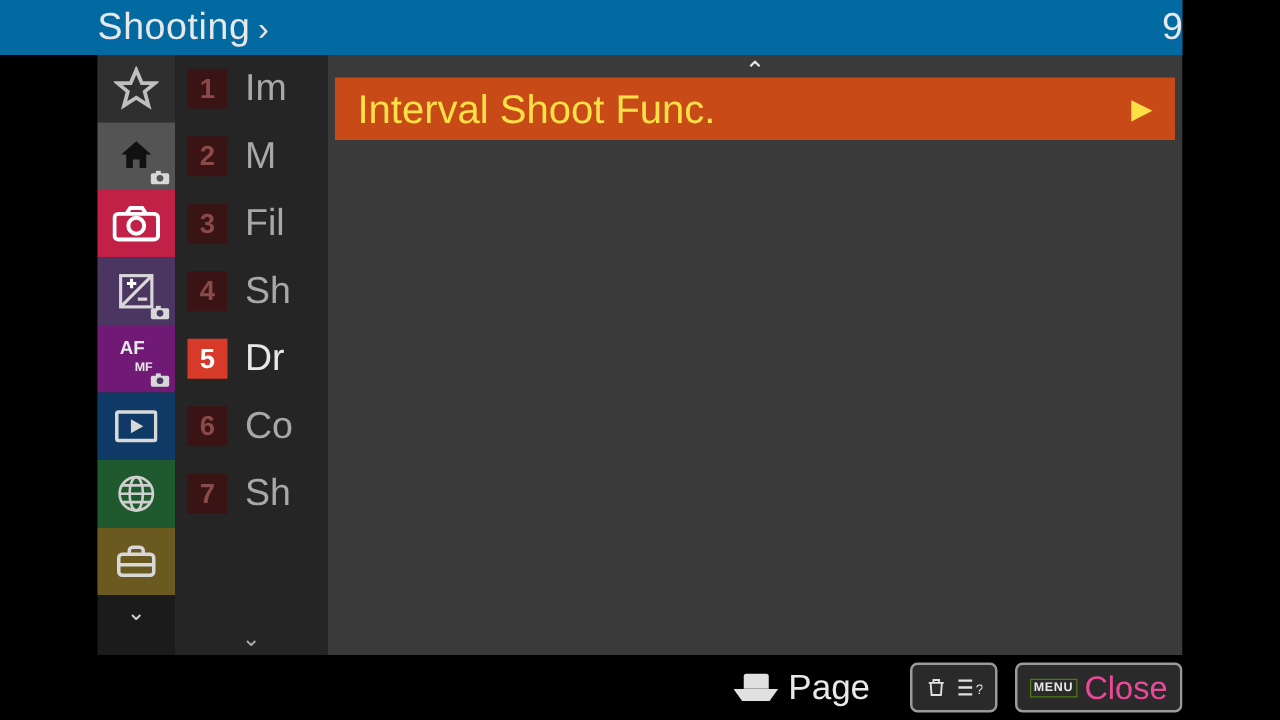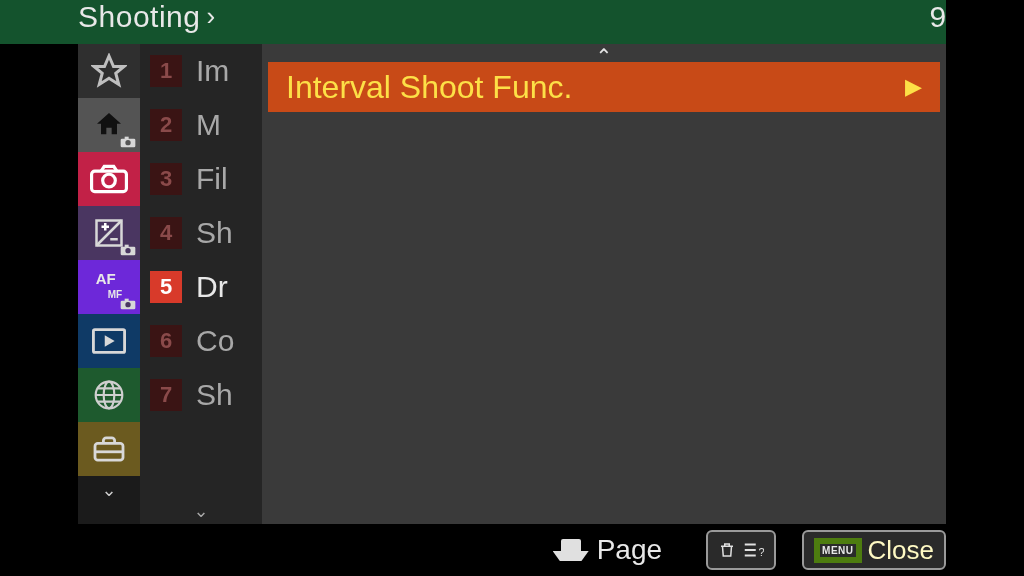--- a/index.html
+++ b/index.html
@@ -1,33 +1,33 @@
 <!DOCTYPE html>
 <html><head>
 <meta charset="utf-8">
 <style>
   * { box-sizing: border-box; margin: 0; padding: 0; }
   html, body { width: 1024px; height: 576px; overflow: hidden; background: #000; font-family: Arial, Helvetica, sans-serif; color: #d8d8d8; }
   .screen { width: 1024px; height: 576px; position: relative; background: #000; }
 
   
-  .topbar { position: absolute; left: 0; right: 0; top: 0; height: 44px; background: #14532d; display: flex; padding: 0 34px 0 78px; font-size: 30px; letter-spacing: 0.5px; color: #e8e8e8; }
+  .topbar { position: absolute; left: 0; right: 0; top: 0; height: 44px; background: #0369a1; display: flex; align-items: center; padding: 0 34px 0 78px; font-size: 30px; letter-spacing: 0.5px; color: #e8e8e8; }
   .topbar .crumb1 { }
   .topbar .crumbsep { margin: 0 6px; font-size: 26px; position: relative; top: 1px; }
   .topbar .crumb2 { }
   .topbar .counter { margin-left: auto; font-size: 30px; }
 
   
   .rail { position: absolute; left: 78px; top: 44px; width: 62px; bottom: 52px; background: #1b1b1b; display: flex; flex-direction: column; }
   .rail .tab { width: 62px; height: 54px; display: flex; align-items: center; justify-content: center; position: relative; }
   .rail .tab.star { background: #2f2f2f; }
   .rail .tab.home { background: #545454; }
   .rail .tab.shoot { background: #c22147; } 
   .rail .tab.expo { background: #4a3661; }
-  .rail .tab.focus { background: #6d28d9; }
+  .rail .tab.focus { background: #701a75; }
   .rail .tab.play { background: #0f3a66; }
   .rail .tab.net  { background: #1e5a2e; }
   .rail .tab.setup{ background: #6b5a1f; }
   .rail .chev { height: 28px; display:flex; align-items:center; justify-content:center; color:#cfcfcf; font-size:18px; }
   .rail svg { }
   .mini-cam { position:absolute; right:4px; bottom:4px; }
 
   
   .numcol { position:absolute; left:140px; top:44px; width:122px; bottom:52px; background:#252525; overflow:hidden; }
   .numrow { height:54px; display:flex; align-items:center; padding-left:10px; font-size:30px; color:#a8a8a8; position:relative; }
@@ -36,28 +36,28 @@
   .numbox.active { background:#d83a2a; color:#fff; }
   .numrow.active { color:#e8e8e8; }
 
   
   .main { position:absolute; left:262px; right:78px; top:44px; bottom:52px; background:#3a3a3a; overflow:hidden; }
   .main .scrollup { position:absolute; top:0; left:0; right:0; height:18px; display:flex; align-items:flex-start; justify-content:center; color:#e4e4e4; font-size:20px; }
   .optrow { position:absolute; left:6px; right:6px; top:18px; height:50px; background:#c84a17; display:flex; align-items:center; padding:0 18px; color:#fde047; font-size:32px; }
   .optrow .arrow { margin-left:auto; font-size:22px; }
 
   
-  .bottom { position:absolute; left:0; right:0; bottom:0; height:52px; background:#000; display:flex; align-items:center; justify-content:flex-end; gap:26px; padding-right:78px; font-size:28px; color:#e8e8e8; }
+  .bottom { position:absolute; left:0; right:0; bottom:0; height:52px; background:#000; display:flex; align-items:center; justify-content:flex-end; gap:14px; padding-right:78px; font-size:28px; color:#e8e8e8; }
   .pagegrp { display:flex; align-items:center; margin-right:18px; }
   .pageicon { width:36px; height:22px; position:relative; margin-right:8px; }
   .pageicon::before { content:""; position:absolute; inset:0 8px 10px 8px; background:#e0e0e0; border-radius:2px 2px 0 0; }
   .pageicon::after { content:""; position:absolute; left:0; right:0; bottom:0; top:12px; background:#e0e0e0; clip-path: polygon(0 0, 100% 0, 80% 100%, 20% 100%); }
   .btn { height:40px; border:2px solid #9a9a9a; border-radius:6px; background:#2a2a2a; display:flex; align-items:center; padding:0 10px; gap:6px; }
-  .btn .lbl { font-size:26px; color:#fef9c3;text-align:center; }
-  .menu-badge { font-size:10px; font-weight:bold; letter-spacing:0.5px; border:6px solid #4d7c0f; padding:1px 2px; color:#e8e8e8; }
+  .btn .lbl { font-size:26px; color:#ec4899;text-align:center; }
+  .menu-badge { font-size:10px; font-weight:bold; letter-spacing:0.5px; border:1px solid #4d7c0f; padding:1px 2px; color:#e8e8e8; }
 
   
   .screen::before, .screen::after { content:""; position:absolute; top:0; bottom:0; width:78px; background:#000; }
   .screen::before { left:0; }
   .screen::after { right:0; }
 </style>
 </head>
 <body>
 
 <div class="screen">

